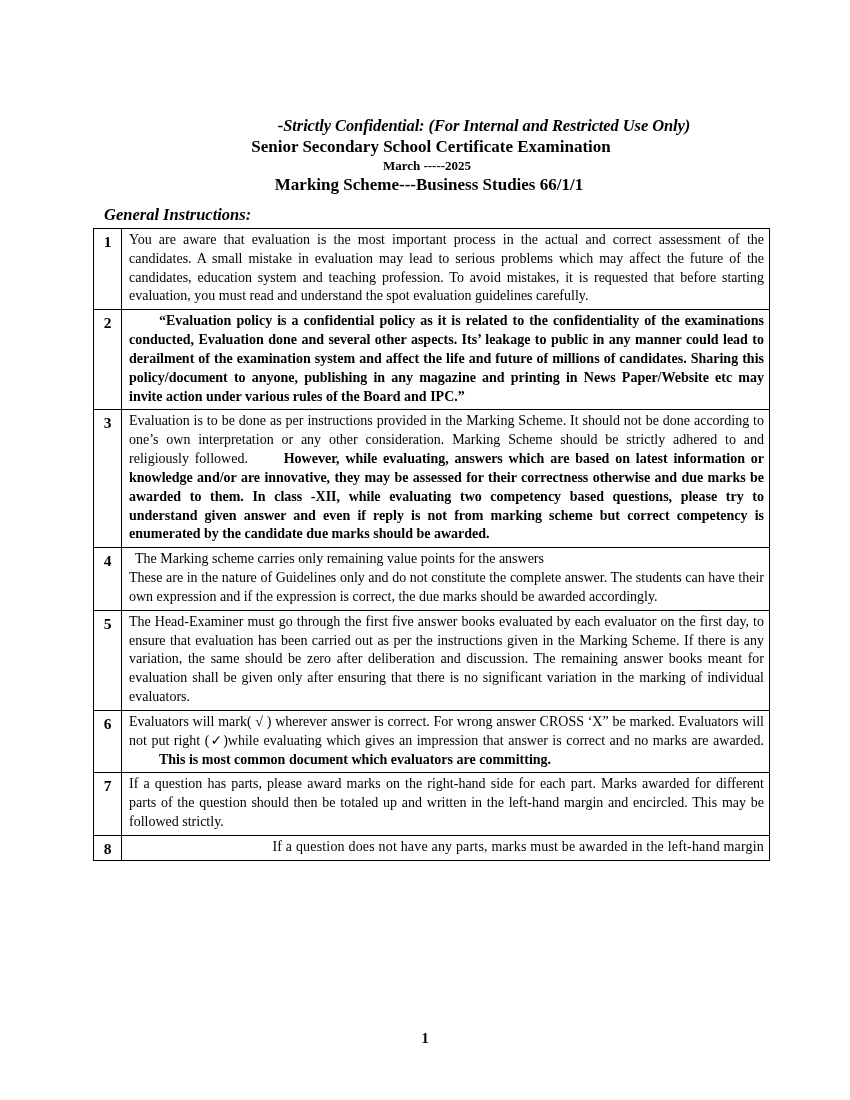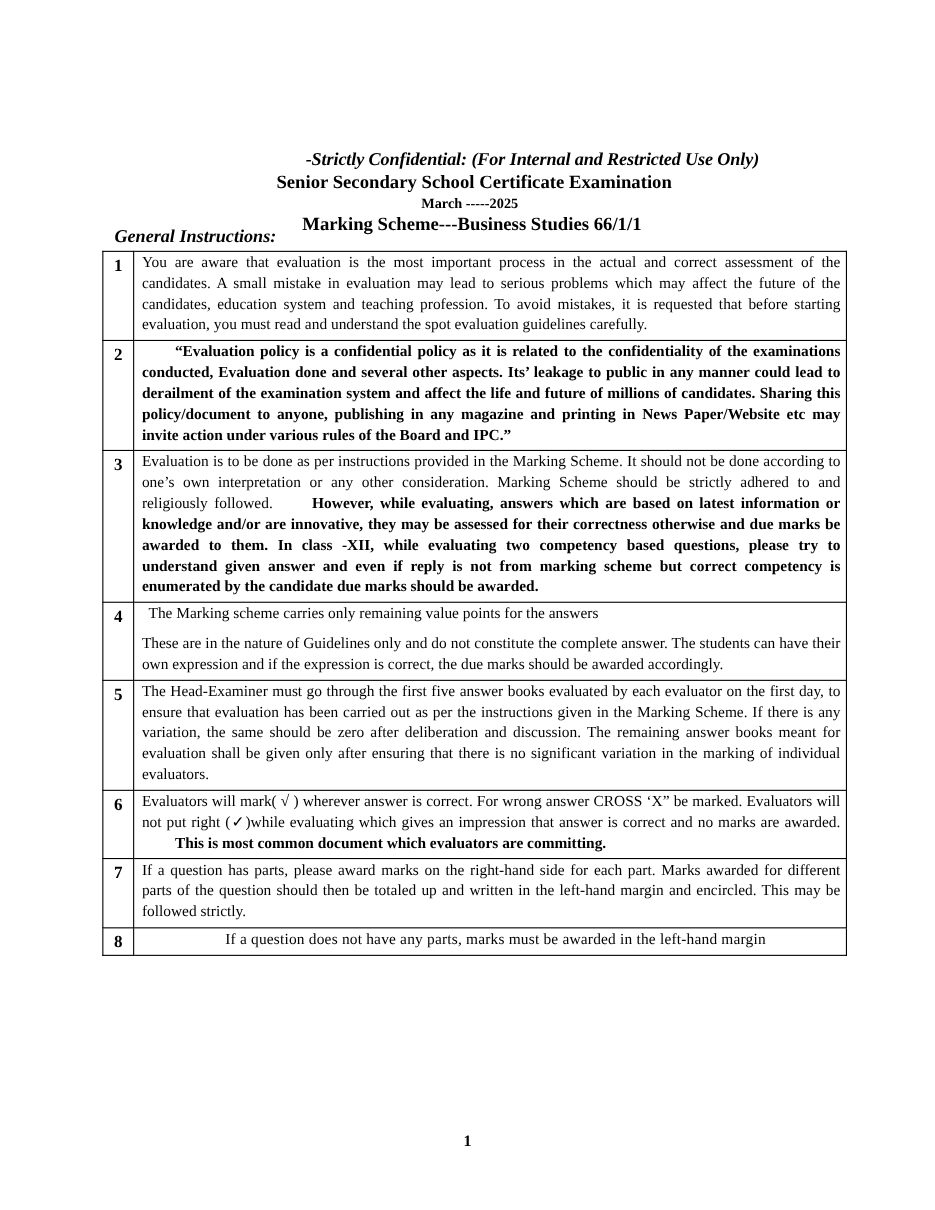--- a/index.html
+++ b/index.html
@@ -15,21 +15,21 @@
     font-family: "Liberation Serif", "DejaVu Serif", serif;
     color: #000000;
     overflow: hidden;
     box-sizing: border-box;
   }
 
   
   .header {
     position: absolute;
     left: 0;
-    top: 134px;
+    top: 115px;
     width: 850px;
   }
   .hdr-line {
     text-align: center;
     line-height: 1.28;
     white-space: nowrap;
   }
   .hdr-confidential {
     font-weight: bold;
     font-style: italic;
@@ -90,31 +90,31 @@
   }
   .para {
     text-align: justify;
     text-justify: inter-word;
     font-size: 14px;
     line-height: 1.345;
     margin: 0;
     hyphens: none;
   }
   .para + .para {
-    margin-top: 8px;
+    margin-top: 0;
   }
   .para.indent1 {
     text-indent: 6px;
     text-align: left;
   }
   .b { font-weight: bold; margin-left: 30px; }
 
   
   .row-clipped .para {
-    text-align: center;
+    text-align: right;
     white-space: nowrap;
     letter-spacing: 0.18px;
     margin-left: 8px;
   }
 
   .page-number {
     position: absolute;
     left: 0;
     top: 1030px;
     width: 850px;

